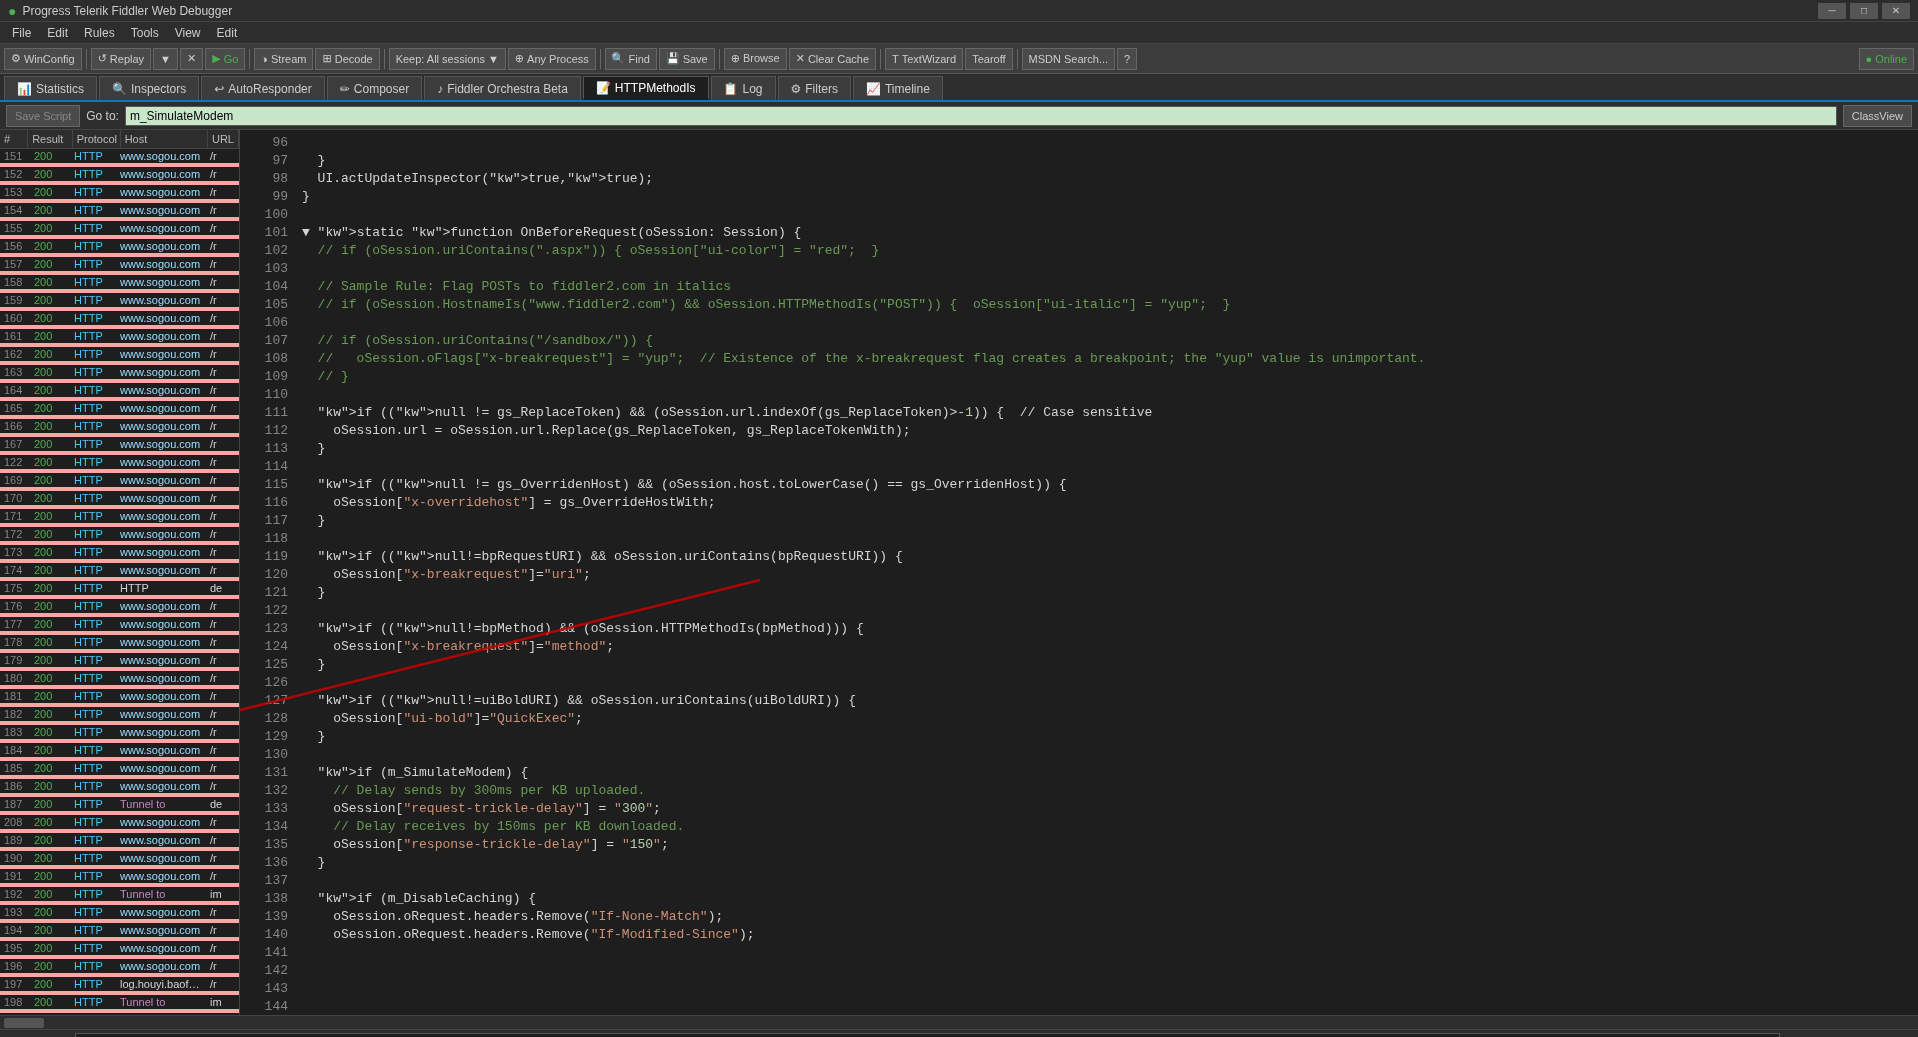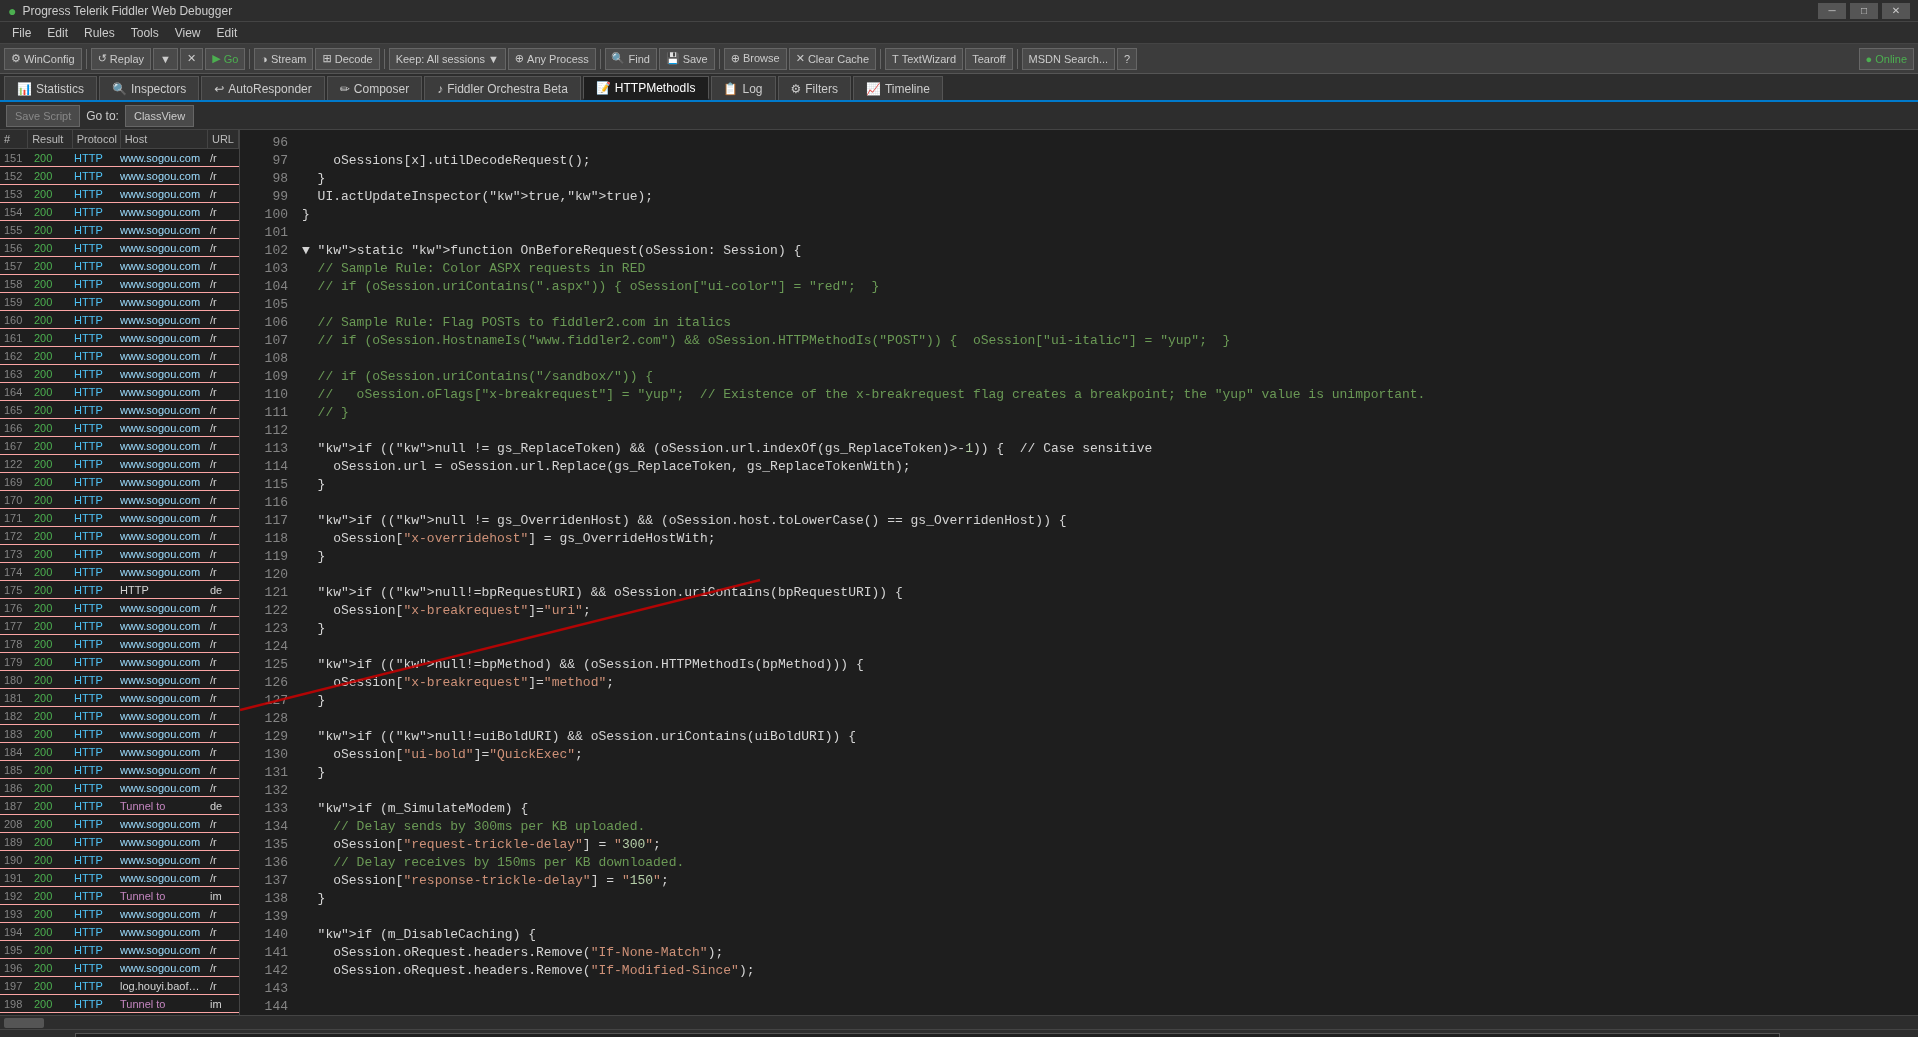--- a/index.html
+++ b/index.html
@@ -164,21 +164,21 @@
     .col-url { flex: 1; }
 
     #sessions-list {
       overflow-y: auto;
       flex: 1;
     }
     .session-row {
       display: flex;
       align-items: center;
       height: 18px;
-      border-bottom: 1px solid #fca5a5;
+      border-bottom: 4px solid #fca5a5;
       cursor: pointer;
       font-size: 11px;
     }
     .session-row .cell {
       padding: 0 4px;
       overflow: hidden;
       text-overflow: ellipsis;
       white-space: nowrap;
     }
     .result-200 { color: #4caf50; }
@@ -389,20 +389,21 @@
   </div>
   <div class="tab">
     <span>📈</span>
     <span>Timeline</span>
   </div>
 </div>
 
 <div id="goto-bar">
   <button id="save-script-btn">Save Script</button>
   <label>Go to:</label>
+  <input id="goto-input" type="text" value="m_SimulateModem" style="">
   <button id="classview-btn">ClassView</button>
 </div>
 
 <div id="main">
 
   <div id="sessions-panel">
     <div id="sessions-header">
       <div class="col-hdr col-num">#</div>
       <div class="col-hdr col-result">Result</div>
       <div class="col-hdr col-proto">Protocol</div>
@@ -809,27 +810,25 @@
           <div>138</div>
           <div>139</div>
           <div>140</div>
           <div>141</div>
           <div>142</div>
           <div>143</div>
           <div>144</div>
         </div>
         <div class="code-content">
           <span class="code-line"><span>&nbsp;</span></span>
-          <span class="code-line">    oSessions[x].utilDecodeRequest();</span>
           <span class="code-line">  }</span>
           <span class="code-line">  UI.actUpdateInspector(<span class="&lt;span">"kw"</span>&gt;true,<span class="&lt;span">"kw"</span>&gt;true);</span>
           <span class="code-line">}</span>
           <span class="code-line"><span>&nbsp;</span></span>
           <span class="code-line">▼ <span class="&lt;span">"kw"</span>&gt;static <span class="&lt;span">"kw"</span>&gt;function OnBeforeRequest(oSession: Session) {</span>
-          <span class="code-line"><span class="cmt">  // Sample Rule: Color ASPX requests in RED</span></span>
           <span class="code-line"><span class="cmt">  // if (oSession.uriContains(".aspx")) { oSession["ui-color"] = "red";  }</span></span>
           <span class="code-line"><span>&nbsp;</span></span>
           <span class="code-line"><span class="cmt">  // Sample Rule: Flag POSTs to fiddler2.com in italics</span></span>
           <span class="code-line"><span class="cmt">  // if (oSession.HostnameIs("www.fiddler2.com") &amp;&amp; oSession.HTTPMethodIs("POST")) {  oSession["ui-italic"] = "yup";  }</span></span>
           <span class="code-line"><span>&nbsp;</span></span>
           <span class="code-line"><span class="cmt">  // if (oSession.uriContains("/sandbox/")) {</span></span>
           <span class="code-line"><span class="cmt">  //   oSession.oFlags["x-breakrequest"] = "yup";  // Existence of the x-breakrequest flag creates a breakpoint; the "yup" value is unimportant.</span></span>
           <span class="code-line"><span class="cmt">  // }</span></span>
           <span class="code-line"><span>&nbsp;</span></span>
           <span class="code-line">  <span class="&lt;span">"kw"</span>&gt;if ((<span class="&lt;span">"kw"</span>&gt;null != gs_ReplaceToken) &amp;&amp; (oSession.url.indexOf(gs_ReplaceToken)&gt;-<span class="num">1</span>)) {  // Case sensitive</span>

